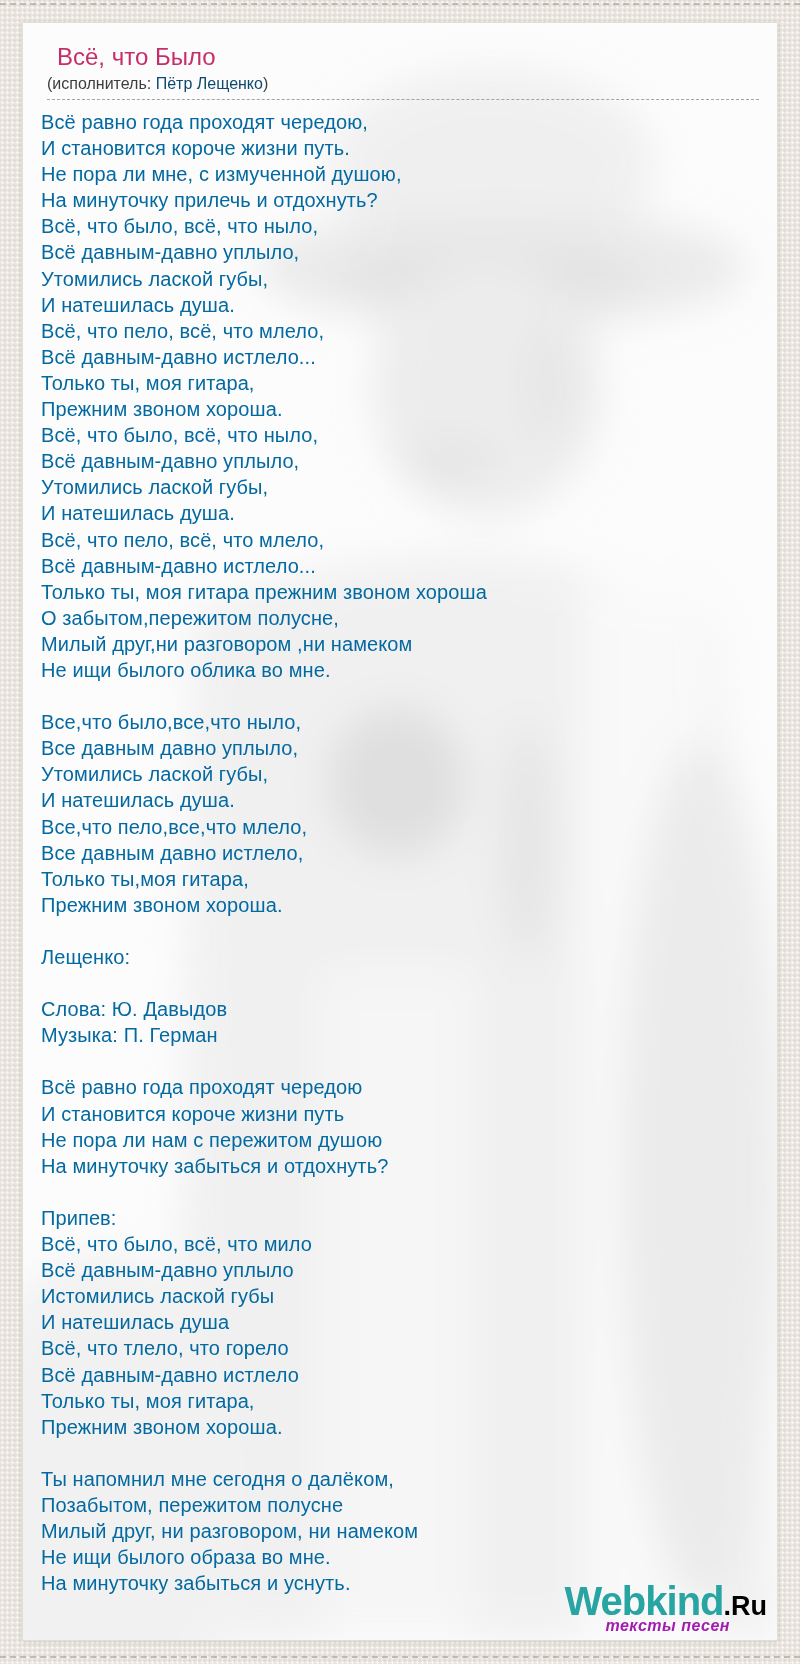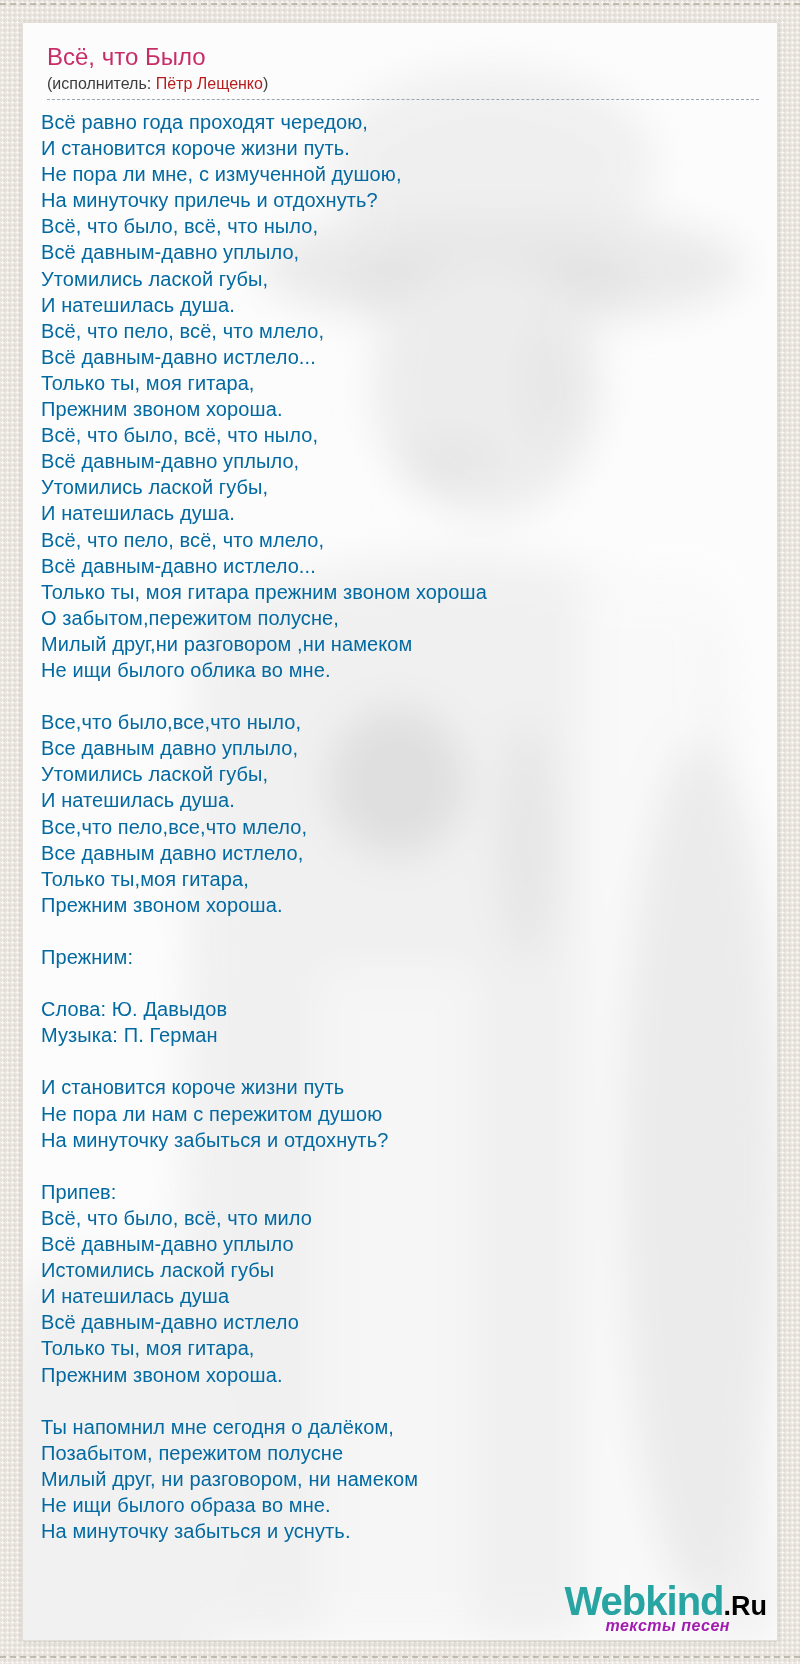--- a/index.html
+++ b/index.html
@@ -48,36 +48,36 @@
     opacity: 0.55;
   }
   .card-inner {
     position: relative;
     z-index: 1;
     padding: 20px 18px 0 18px;
     height: 100%;
     box-sizing: border-box;
   }
   .song-title {
-    margin: 0 0 2px 6px;
+    margin: 0 0 2px 16px;
     font-size: 24px;
     line-height: 28px;
     font-weight: normal;
     color: #c72e68;
   }
   .artist-line {
     margin: 0 0 0 6px;
     font-size: 16px;
     line-height: 21px;
     color: #3d3d3d;
     padding-bottom: 5px;
     border-bottom: 1px dashed #9aa5b1;
   }
   .artist-link {
-    color: #b91c1c;
+    color: #0c4a6e;
     text-decoration: none;
     cursor: pointer;
   }
   .lyrics {
     margin-top: 9px;
     font-size: 20px;
     line-height: 26.1px;
     color: #0369a1;
     letter-spacing: 0.1px;
   }
@@ -178,34 +178,36 @@
         <div class="lyric-line">&nbsp;</div>
         <div class="lyric-line">Все,что было,все,что ныло,</div>
         <div class="lyric-line">Все давным давно уплыло,</div>
         <div class="lyric-line">Утомились лаской губы,</div>
         <div class="lyric-line">И натешилась душа.</div>
         <div class="lyric-line">Все,что пело,все,что млело,</div>
         <div class="lyric-line">Все давным давно истлело,</div>
         <div class="lyric-line">Только ты,моя гитара,</div>
         <div class="lyric-line">Прежним звоном хороша.</div>
         <div class="lyric-line">&nbsp;</div>
-        <div class="lyric-line">Прежним:</div>
+        <div class="lyric-line">Лещенко:</div>
         <div class="lyric-line">&nbsp;</div>
         <div class="lyric-line">Слова: Ю. Давыдов</div>
         <div class="lyric-line">Музыка: П. Герман</div>
         <div class="lyric-line">&nbsp;</div>
+        <div class="lyric-line">Всё равно года проходят чередою</div>
         <div class="lyric-line">И становится короче жизни путь</div>
         <div class="lyric-line">Не пора ли нам с пережитом душою</div>
         <div class="lyric-line">На минуточку забыться и отдохнуть?</div>
         <div class="lyric-line">&nbsp;</div>
         <div class="lyric-line">Припев:</div>
         <div class="lyric-line">Всё, что было, всё, что мило</div>
         <div class="lyric-line">Всё давным-давно уплыло</div>
         <div class="lyric-line">Истомились лаской губы</div>
         <div class="lyric-line">И натешилась душа</div>
+        <div class="lyric-line">Всё, что тлело, что горело</div>
         <div class="lyric-line">Всё давным-давно истлело</div>
         <div class="lyric-line">Только ты, моя гитара,</div>
         <div class="lyric-line">Прежним звоном хороша.</div>
         <div class="lyric-line">&nbsp;</div>
         <div class="lyric-line">Ты напомнил мне сегодня о далёком,</div>
         <div class="lyric-line">Позабытом, пережитом полусне</div>
         <div class="lyric-line">Милый друг, ни разговором, ни намеком</div>
         <div class="lyric-line">Не ищи былого образа во мне.</div>
         <div class="lyric-line">На минуточку забыться и уснуть.</div>
       </div>

